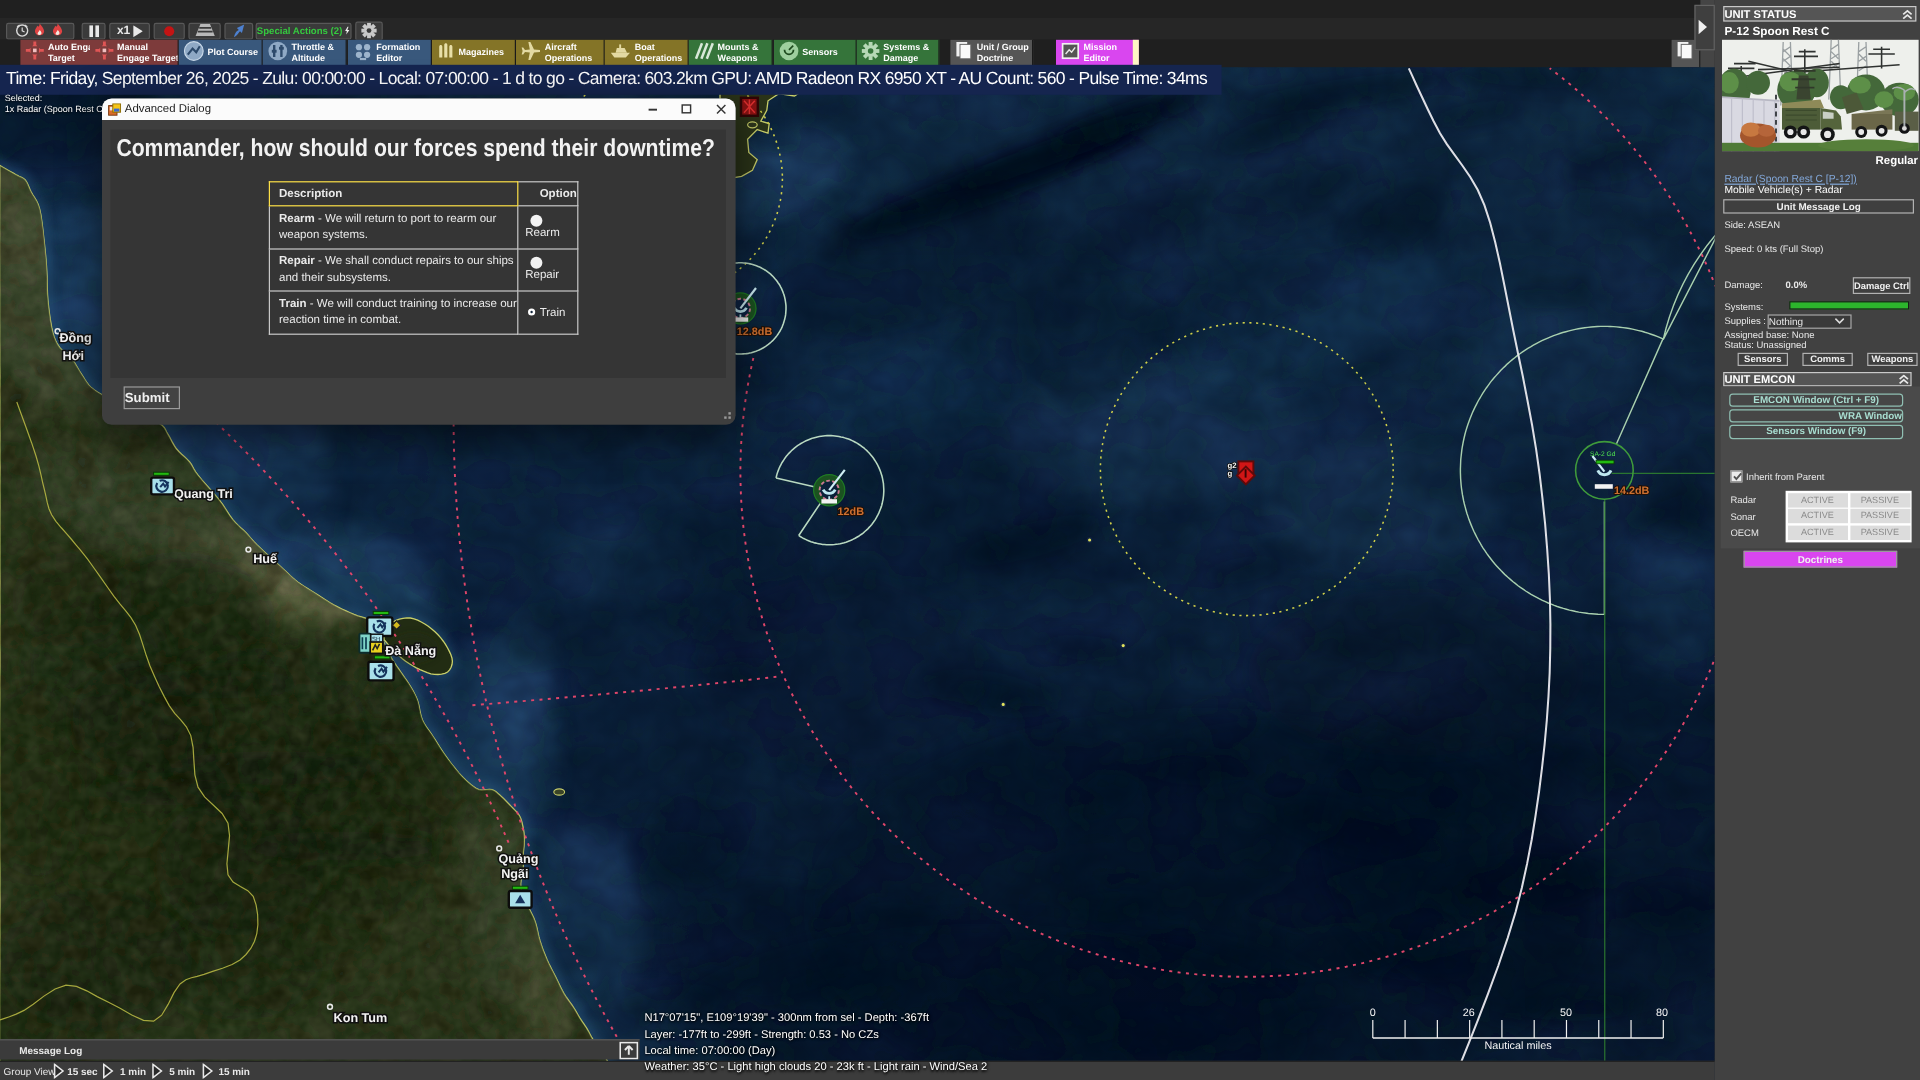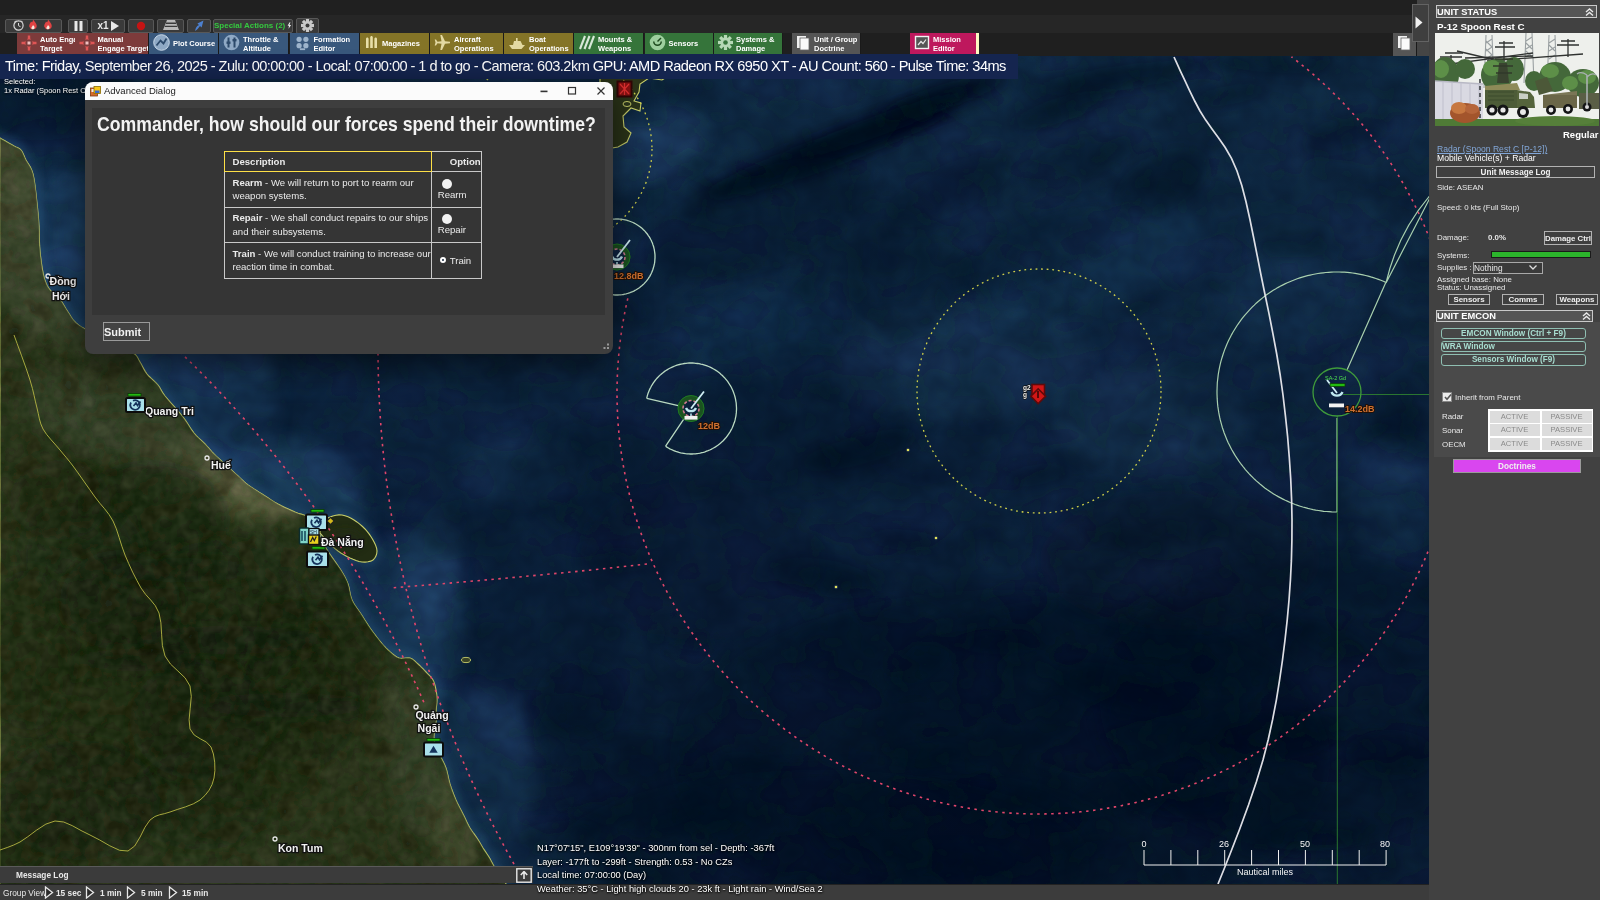--- a/index.html
+++ b/index.html
@@ -470,21 +470,21 @@
 Damage</span>
       </div>
       <div class="b" style="left:792px;width:68.5px;background:#555555;border-right:1px solid #1a1a1a">
         <span class="ic"><svg width="15" height="16" viewBox="0 0 15 16">
             <rect x="1" y="1" width="9" height="12" fill="#f0f0f0"></rect>
             <rect x="4" y="3" width="9" height="12" fill="#fafafa" stroke="#666" stroke-width="0.8"></rect>
           </svg></span>
         <span class="tx">Unit / Group
 Doctrine</span>
       </div>
-      <div class="b" style="left:910px;width:69px;background:#be185d;border-right:3px solid #fef9c3">
+      <div class="b" style="left:880px;width:69px;background:#d946ef;border-right:5px solid #fef9c3">
         <span class="ic"><svg width="16" height="15" viewBox="0 0 16 15">
             <rect x="0.8" y="0.8" width="14.4" height="13.4" fill="#f2f2f2"></rect>
             <rect x="2.2" y="2.2" width="11.6" height="10.6" fill="#555"></rect>
             <path d="M4 10 L7 6.5 L9 8.5 L12 4.5" stroke="#e8e8e8" stroke-width="1.2" fill="none"></path>
           </svg></span>
         <span class="tx">Mission
 Editor</span>
       </div>
       <div class="b" style="left:1393px;width:24px;background:#555555;border-right:1px solid #1a1a1a">
         <span class="ic"><svg width="15" height="16" viewBox="0 0 15 16">
@@ -644,21 +644,21 @@
 <div class="abs" style="left:8px;top:282.5px">Status: Unassigned</div>
 <div class="btnx" style="left:19px;top:293.5px;width:42px;height:11.5px;font-size:7.9px;line-height:10.5px">Sensors</div>
 <div class="btnx" style="left:73px;top:293.5px;width:42px;height:11.5px;font-size:7.9px;line-height:10.5px">Comms</div>
 <div class="btnx" style="left:127px;top:293.5px;width:42px;height:11.5px;font-size:7.9px;line-height:10.5px">Weapons</div>
 <div class="sb-box" style="left:7px;top:309.5px;width:157px;height:12px;font-size:9.3px;line-height:11px;padding-left:-5px">UNIT EMCON</div>
 <svg class="abs" style="left:153px;top:312px" width="9" height="8">
         <path d="M1,4 L4.5,1 L8,4 M1,7.5 L4.5,4.5 L8,7.5" stroke="#e8e8e8" stroke-width="1.4" fill="none"></path>
       </svg>
 <div class="abs" style="left:5px;top:321.5px;width:166px;height:135px;background:#4a4a4a"></div>
 <div class="abs" style="left:12px;top:327.5px;width:145px;height:11.5px;border:1px solid #8fbfb2;border-radius:3px;background:#464646;color:#a8ddd0;font-weight:bold;font-size:8.2px;line-height:10.5px;text-align:center">EMCON Window (Ctrl + F9)</div>
-<div class="abs" style="left:12px;top:340.8px;width:145px;height:11.5px;border:1px solid #8fbfb2;border-radius:3px;background:#464646;color:#a8ddd0;font-weight:bold;font-size:8.2px;line-height:10.5px;text-align:left">WRA Window</div>
+<div class="abs" style="left:12px;top:340.8px;width:145px;height:11.5px;border:1px solid #8fbfb2;border-radius:3px;background:#464646;color:#a8ddd0;font-weight:bold;font-size:8.2px;line-height:10.5px;text-align:right">WRA Window</div>
 <div class="abs" style="left:12px;top:354px;width:145px;height:11.5px;border:1px solid #8fbfb2;border-radius:3px;background:#464646;color:#a8ddd0;font-weight:bold;font-size:8.2px;line-height:10.5px;text-align:center">Sensors Window (F9)</div>
 <div class="abs" style="left:13px;top:391.5px;width:10px;height:10px;background:#ececec;border:1px solid #888"></div>
 <svg class="abs" style="left:14.5px;top:393px" width="8" height="8">
         <path d="M1,4 L3,6.2 L7,1.5" stroke="#555" stroke-width="1.6" fill="none"></path>
       </svg>
 <div class="abs" style="left:26px;top:392.5px">Inherit from Parent</div>
 <div class="abs" style="left:59px;top:409px;width:105px;height:42.5px;background:#fff"></div>
 <div class="abs" style="left:60.5px;top:410.5px;width:50px;height:12.2px;background:#dcdcdc;color:#8a8a8a;font-size:7.6px;line-height:12px;text-align:center">ACTIVE</div>
       <div class="abs" style="left:112.5px;top:410.5px;width:50px;height:12.2px;background:#dcdcdc;color:#8a8a8a;font-size:7.6px;line-height:12px;text-align:center">PASSIVE</div>
       <div class="abs" style="left:60.5px;top:424.2px;width:50px;height:12.2px;background:#dcdcdc;color:#8a8a8a;font-size:7.6px;line-height:12px;text-align:center">ACTIVE</div>

